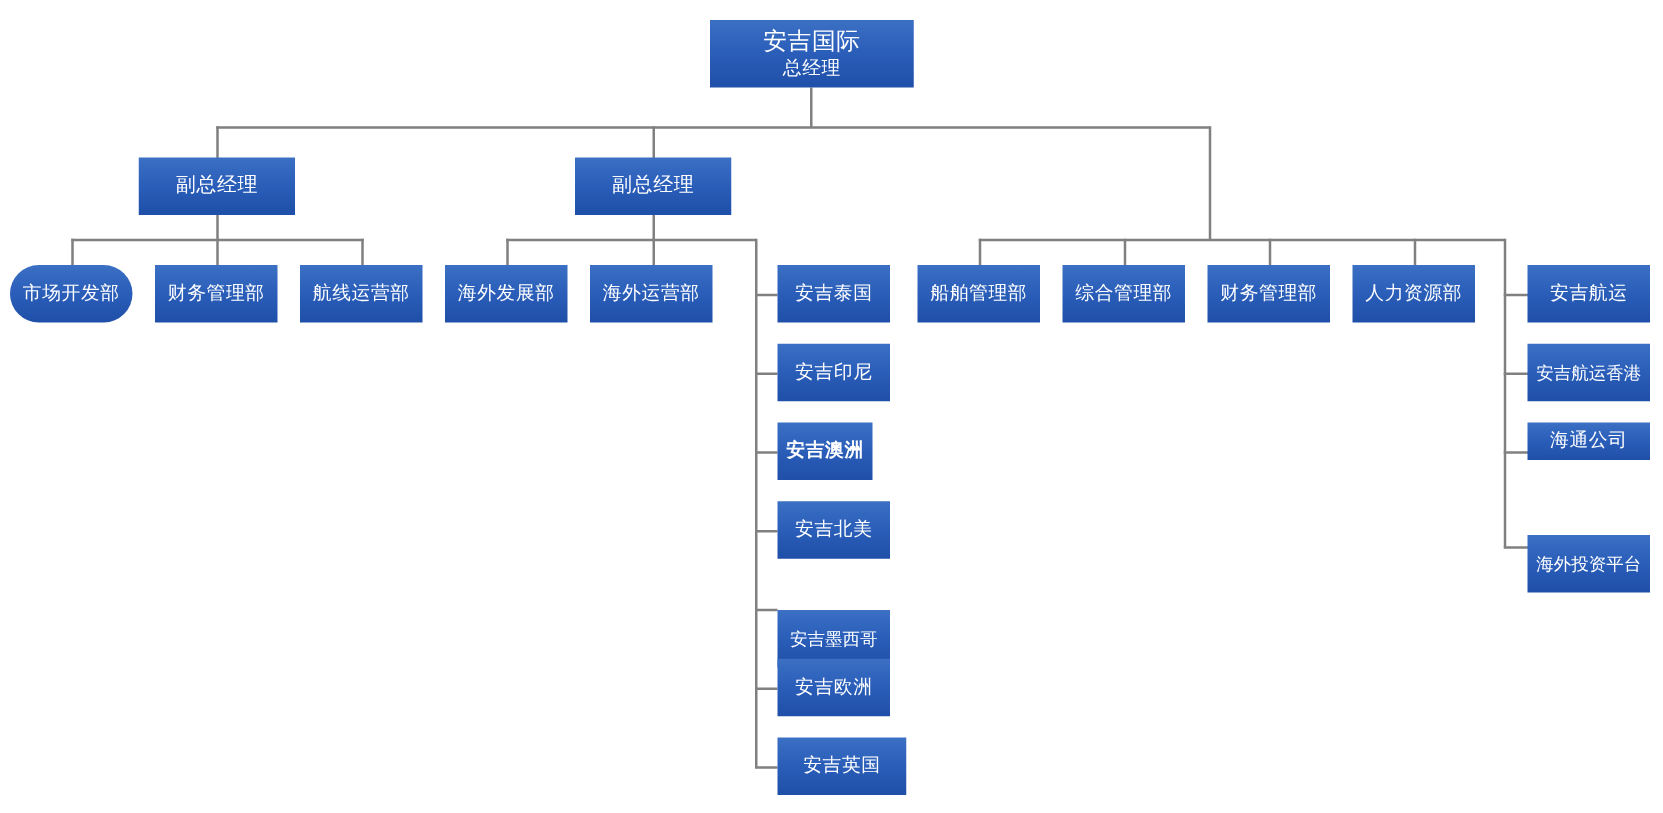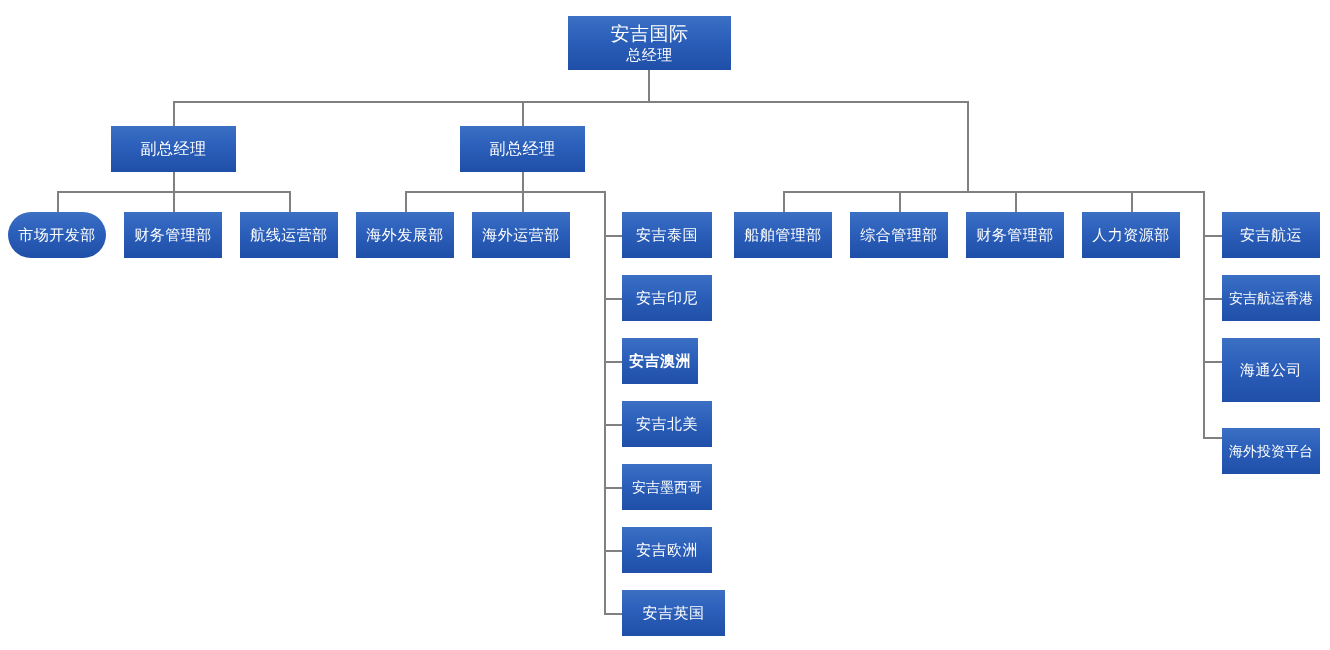--- a/index.html
+++ b/index.html
@@ -162,36 +162,36 @@
   </div>
   <div class="node sub" style="left:622px; top:275px; width:90px; height:46px;">
     <span class="t1">安吉印尼</span>
   </div>
   <div class="node sub" style="left:622px; top:338px; width:76px; height:46px;font-weight:bold;">
     <span class="t1">安吉澳洲</span>
   </div>
   <div class="node sub" style="left:622px; top:401px; width:90px; height:46px;">
     <span class="t1">安吉北美</span>
   </div>
-  <div class="node sub tight" style="left:622px; top:464px; width:90px; height:46px;">
+  <div class="node sub tight" style="left:622px; top:488px; width:90px; height:46px;">
     <span class="t1">安吉墨西哥</span>
   </div>
   <div class="node sub" style="left:622px; top:527px; width:90px; height:46px;">
     <span class="t1">安吉欧洲</span>
   </div>
   <div class="node sub" style="left:622px; top:590px; width:103px; height:46px;">
     <span class="t1">安吉英国</span>
   </div>
 
   <div class="node sub" style="left:1222px; top:212px; width:98px; height:46px;">
     <span class="t1">安吉航运</span>
   </div>
   <div class="node sub tight" style="left:1222px; top:275px; width:98px; height:46px;">
     <span class="t1">安吉航运香港</span>
   </div>
-  <div class="node sub" style="left:1222px; top:338px; width:98px; height:64px;text-align:center;">
+  <div class="node sub" style="left:1222px; top:338px; width:98px; height:30px;text-align:center;">
     <span class="t1">海通公司</span>
   </div>
   <div class="node sub tight" style="left:1222px; top:428px; width:98px; height:46px;">
     <span class="t1">海外投资平台</span>
   </div>
 
 </div>
 
 </body></html>

